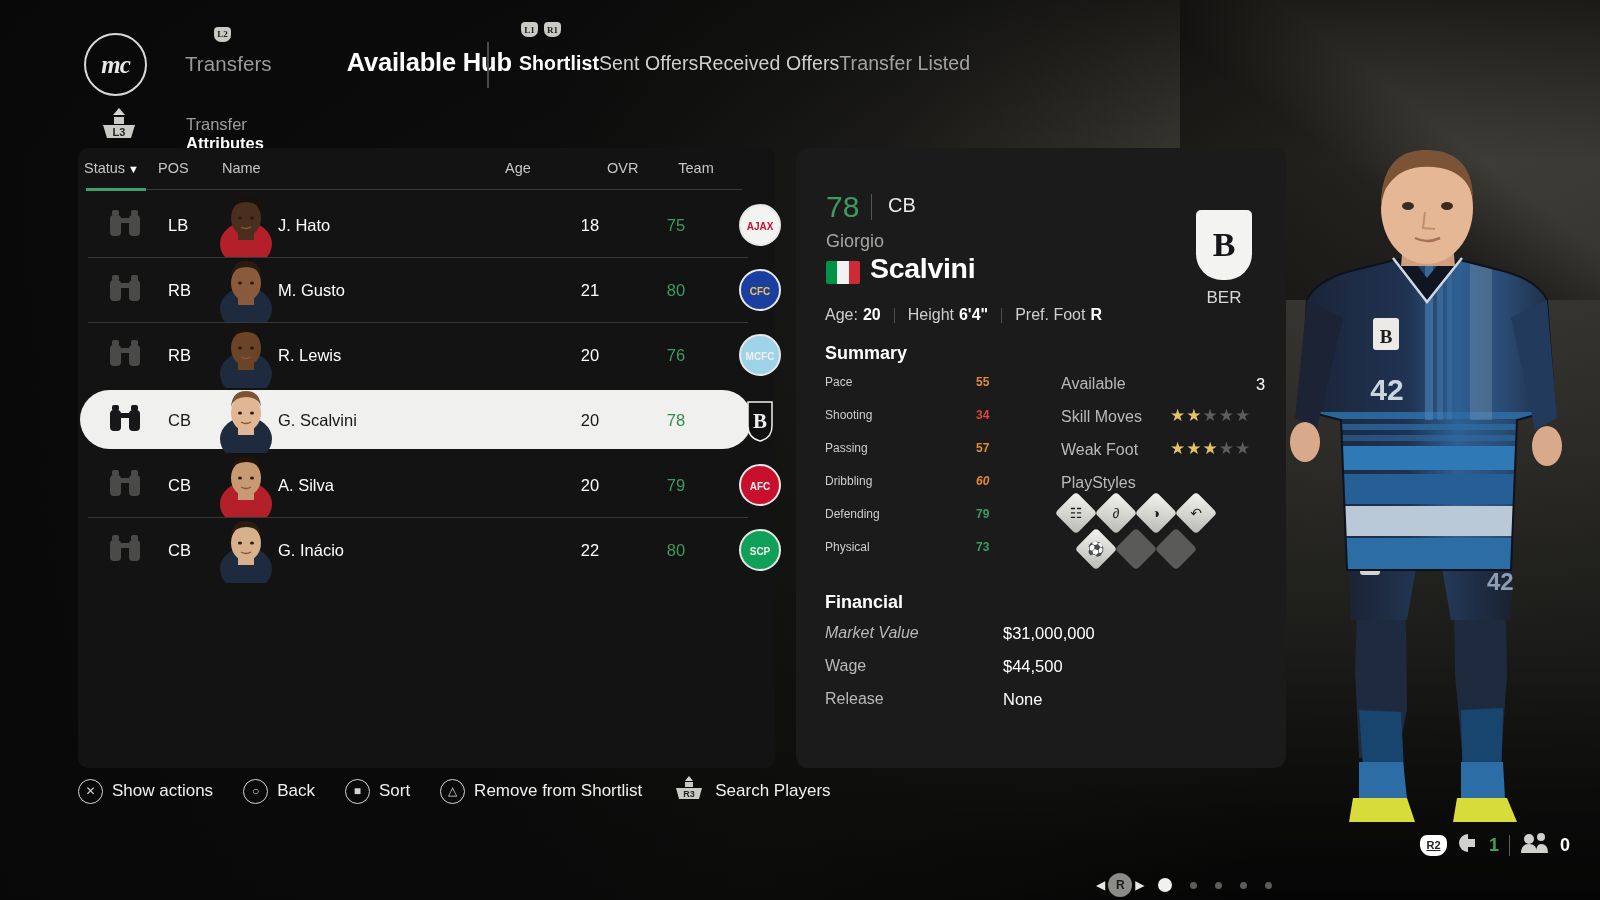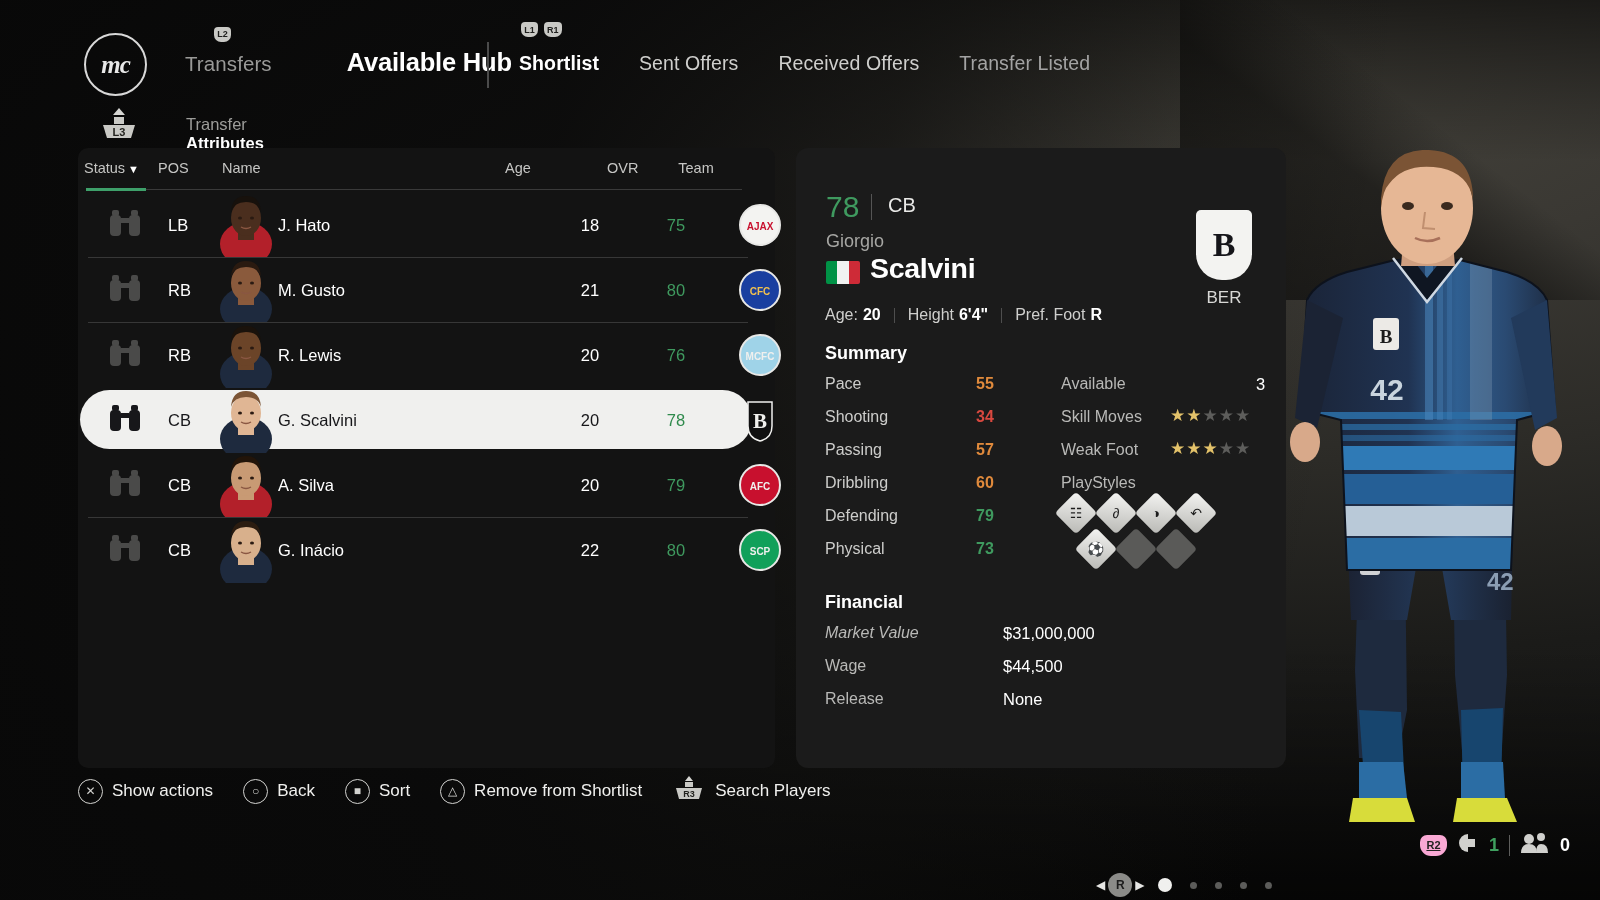--- a/index.html
+++ b/index.html
@@ -37,27 +37,27 @@
   .nav-prev { font-size:20.5px; color:#9a9a98; letter-spacing:.1px; }
   .nav-title { font-size:25.5px; font-weight:700; color:#fff; margin-left:75px; letter-spacing:-.2px; }
   .l2-tag { position:absolute; left:214px; top:23px; }
 
   .vdiv { position:absolute; left:487px; top:42px; width:2px; height:46px; background:#4b4b4b; }
 
   .tabs { position:absolute; left:519px; top:52px; display:flex; align-items:baseline; gap:0; }
   .tab { font-size:19.5px; color:#cfcfcd; letter-spacing:.1px; }
   .tab.active { font-weight:700; color:#fff; }
   .tab.dim { color:#a3a3a3; }
-  .tab + .tab { margin-left:40px; }
+  .tab + .tab { }
   .lr-tags { position:absolute; left:521px; top:22px; display:flex; gap:6px; }
 
   .btn-tag { display:inline-flex; align-items:center; justify-content:center;
     min-width:17px; height:15px; padding:0 3px; border-radius:4px 4px 7px 7px;
     background:#c9c9c5; color:#20201e; font-size:9px; font-weight:700;
-    font-family:Liberation Sans, sans-serif; }
+    font-family:Liberation Serif, serif; }
 
   
   .subtabs { position:absolute; left:156px; top:115px; display:flex; align-items:baseline;flex-direction:column; }
   .subtab { font-size:16.5px; color:#9d9d9a; }
   .subtab.active { color:#fff; font-weight:700; }
   .subtab + .subtab { margin-left:30px; }
   .l3-stick { position:absolute; left:97px; top:106px; width:44px; height:36px; }
 
   
   .list-panel { position:absolute; left:78px; top:148px; width:697px; height:620px;
@@ -107,21 +107,21 @@
   .bio { position:absolute; left:29px; top:158px; font-size:16px; color:#cfcfcd; display:flex; align-items:center; }
   .bio b { color:#fff; font-weight:700; margin-left:5px; }
   .bio .sep { width:1px; height:15px; background:#4e4e4e; margin:0 13px; display:inline-block; }
   .club-shield { position:absolute; left:400px; top:62px; width:56px; height:70px;
     background:#f3f3f1; border-radius:5px 5px 26px 26px;
     display:flex; align-items:center; justify-content:center;
     font-family:"Liberation Serif", serif; font-weight:700; font-size:34px; color:#15151a; }
   .club-abbr { position:absolute; left:400px; top:140px; width:56px; text-align:center; font-size:17px; color:#d8d8d6; }
 
   .sec-title { position:absolute; font-size:18px; font-weight:700; color:#fff; }
-  .stat-row { position:absolute; font-size:16px; }
+  .stat-row { position:absolute; font-size:12px; }
   .stat-label { position:absolute; color:#cdcdcb; }
   .stat-val { position:absolute; font-weight:700; }
   .fin-label { position:absolute; font-size:16px; color:#b9b9b7; }
   .fin-val   { position:absolute; font-size:16.5px; color:#fff; }
   .stars { position:absolute; display:flex; gap:1px; font-size:17px; line-height:1; }
   .star.on { color:#e3c26a; }
   .star.off { color:#5d5d5b; }
 
   .ps-grid { position:absolute; left:265px; top:350px; width:180px; }
   .ps { position:absolute; width:30px; height:30px; transform:rotate(45deg);
@@ -142,21 +142,21 @@
   .render { position:absolute; left:1255px; top:150px; width:345px; height:690px; }
 
   
   .actionbar { position:absolute; left:78px; top:775px; display:flex; align-items:center; }
   .action { display:flex; align-items:center; margin-right:30px; }
   .action-label { font-size:17px; color:#f0f0ee; margin-left:9px; }
   .ps-btn { width:25px; height:25px; border-radius:50%; border:1.6px solid #d3d3d0;
     display:flex; align-items:center; justify-content:center; color:#d3d3d0; font-size:12px; }
 
   .statusbar { position:absolute; right:30px; top:832px; display:flex; align-items:center; gap:10px; }
-  .sb-tag { width:27px; height:21px; border-radius:7px 7px 11px 11px; background:#f9a8d4;
+  .sb-tag { width:27px; height:21px; border-radius:7px 7px 11px 11px; background:#ffffff;
     color:#232321; font-size:11px; font-weight:700; display:flex; align-items:center; justify-content:center;text-decoration:underline; }
   .sb-num { font-size:18px; font-weight:700; }
   .sb-div { width:1px; height:21px; background:#5e5e5c; }
 </style>
 </head>
 <body>
 
 <div id="backdrop"></div>
 <div id="backdrop-shade"></div>
 <div id="diag-shadow"></div>
@@ -409,21 +409,21 @@
 
     <span class="sec-title" style="left:29px; top:195px;">Summary</span>
     <div id="attrs">
         <span class="stat-label stat-row" style="left: 29px; top: 227px;">Pace</span>
         <span class="stat-val stat-row" style="left: 180px; top: 227px; color: rgb(224, 138, 60);">55</span>
         <span class="stat-label stat-row" style="left: 29px; top: 260px;">Shooting</span>
         <span class="stat-val stat-row" style="left: 180px; top: 260px; color: rgb(217, 72, 63);">34</span>
         <span class="stat-label stat-row" style="left: 29px; top: 293px;">Passing</span>
         <span class="stat-val stat-row" style="left: 180px; top: 293px; color: rgb(224, 138, 60);">57</span>
         <span class="stat-label stat-row" style="left: 29px; top: 326px;">Dribbling</span>
-        <span class="stat-val stat-row" style="left: 180px; top: 326px; color: rgb(224, 138, 60);">60</span>
+        <span class="stat-val stat-row" style="left: 180px; top: 326px; color: rgb(224, 138, 60); font-style: italic;">60</span>
         <span class="stat-label stat-row" style="left: 29px; top: 359px;">Defending</span>
         <span class="stat-val stat-row" style="left: 180px; top: 359px; color: rgb(63, 154, 95);">79</span>
         <span class="stat-label stat-row" style="left: 29px; top: 392px;">Physical</span>
         <span class="stat-val stat-row" style="left: 180px; top: 392px; color: rgb(63, 154, 95);">73</span>
       </div>
 
     <span class="fin-label" style="left:265px; top:227px;">Available</span>
     <span class="fin-val" style="left:460px; top:227px;">3</span>
 
     <span class="fin-label" style="left:265px; top:260px;">Skill Moves</span>

